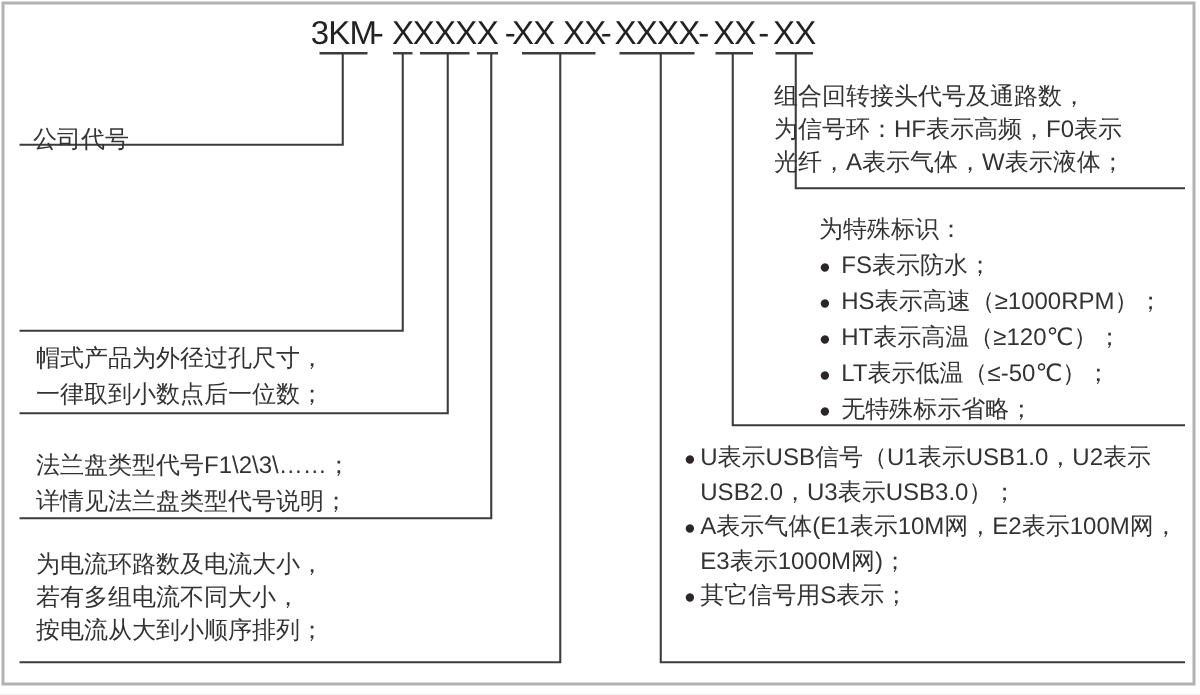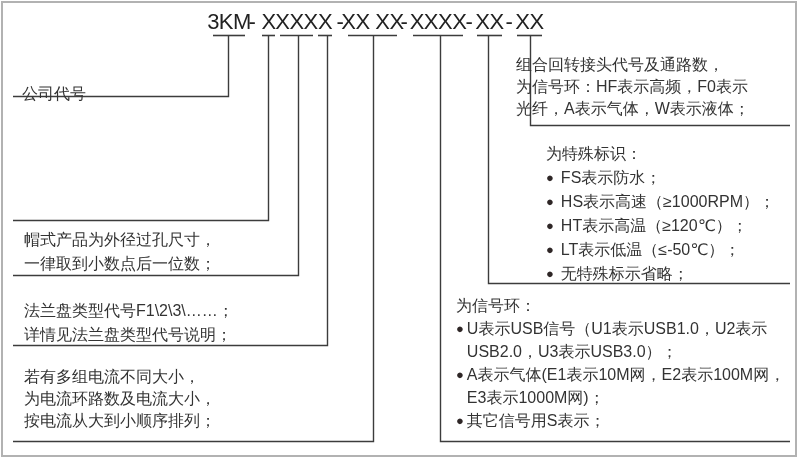--- a/index.html
+++ b/index.html
@@ -103,22 +103,22 @@
     <div>帽式产品为外径过孔尺寸，</div>
     <div>一律取到小数点后一位数；</div>
   </div>
 
   <div class="blk b4">
     <div>法兰盘类型代号F1\2\3\……；</div>
     <div>详情见法兰盘类型代号说明；</div>
   </div>
 
   <div class="blk b5">
+    <div>为电流环路数及电流大小，</div>
     <div>若有多组电流不同大小，</div>
-    <div>为电流环路数及电流大小，</div>
     <div>按电流从大到小顺序排列；</div>
   </div>
 
   <div class="blk b6">
     <div>组合回转接头代号及通路数，</div>
     <div>为信号环：HF表示高频，F0表示</div>
     <div>光纤，A表示气体，W表示液体；</div>
   </div>
 
   <div class="blk b7">
@@ -139,21 +139,20 @@
       <span class="bullet">●</span>
       <span>LT表示低温（≤-50℃）；</span>
     </div>
     <div class="bl">
       <span class="bullet">●</span>
       <span>无特殊标示省略；</span>
     </div>
   </div>
 
   <div class="blk b8">
-    <div>为信号环：</div>
     <div class="item">
       <span class="bullet">●</span>
       <span class="bt">U表示USB信号（U1表示USB1.0，U2表示USB2.0，U3表示USB3.0）；</span>
     </div>
     <div class="item">
       <span class="bullet">●</span>
       <span class="bt">A表示气体(E1表示10M网，E2表示100M网，E3表示1000M网)；</span>
     </div>
     <div class="item">
       <span class="bullet">●</span>

